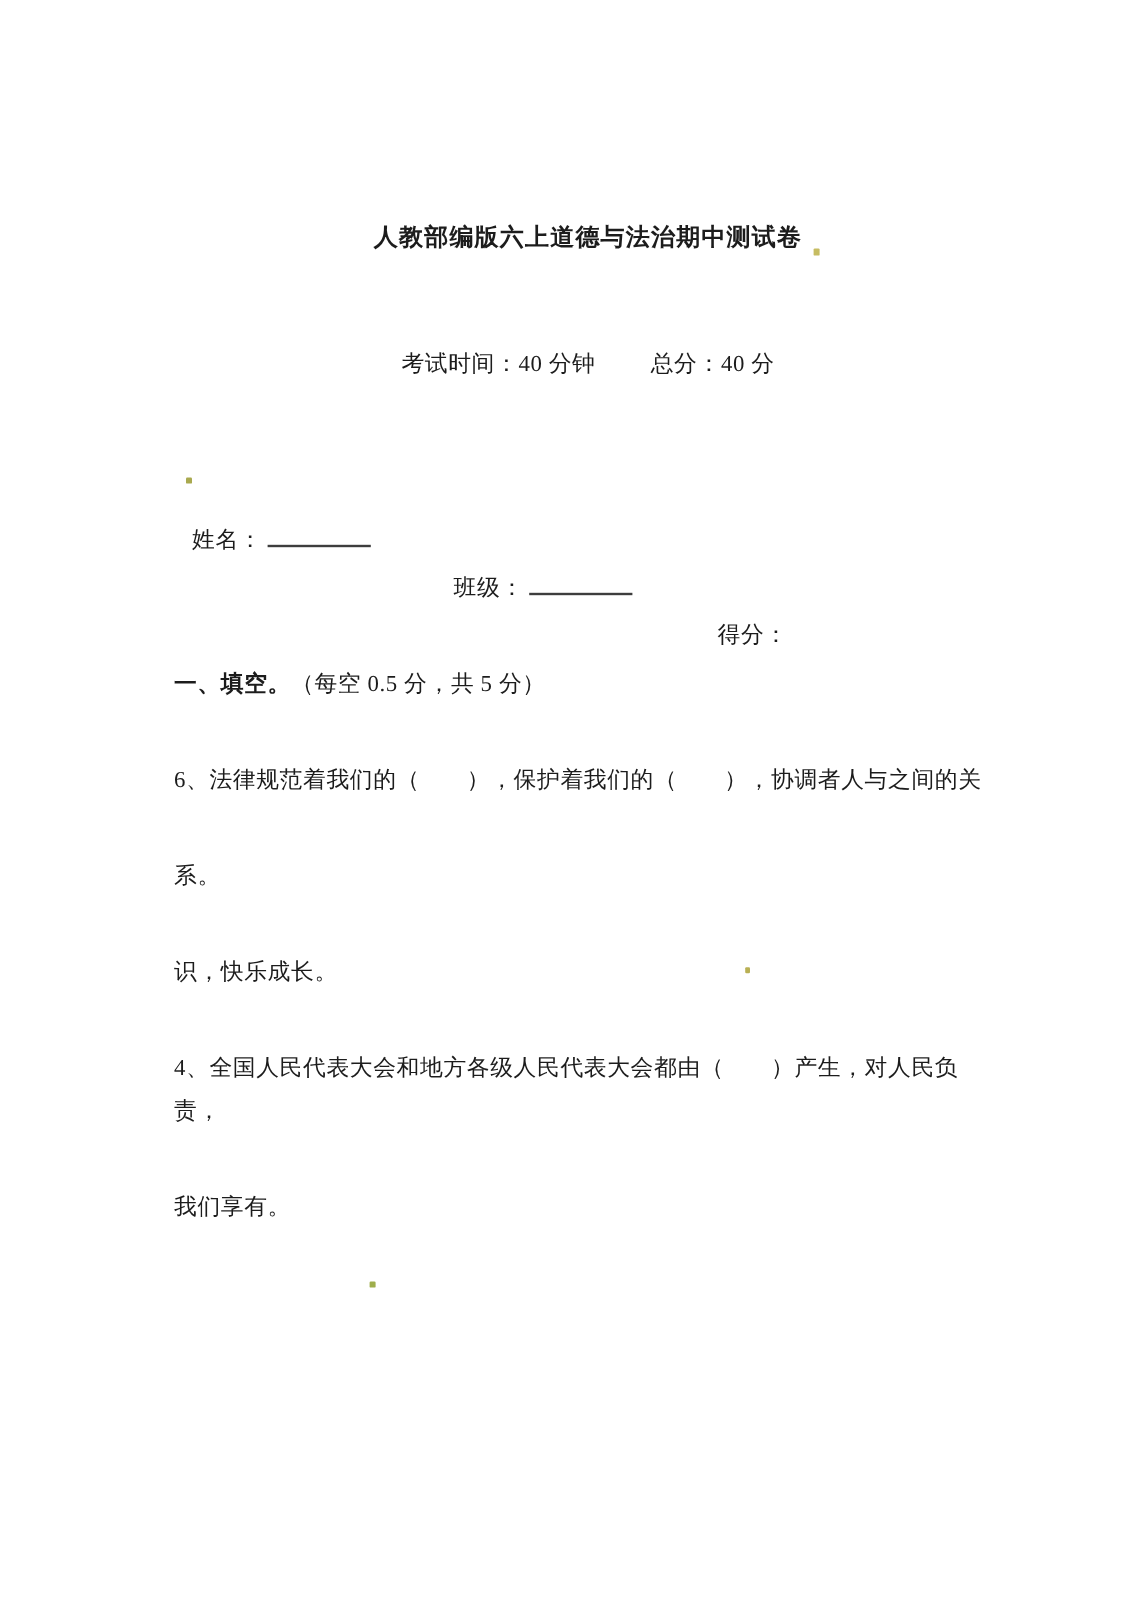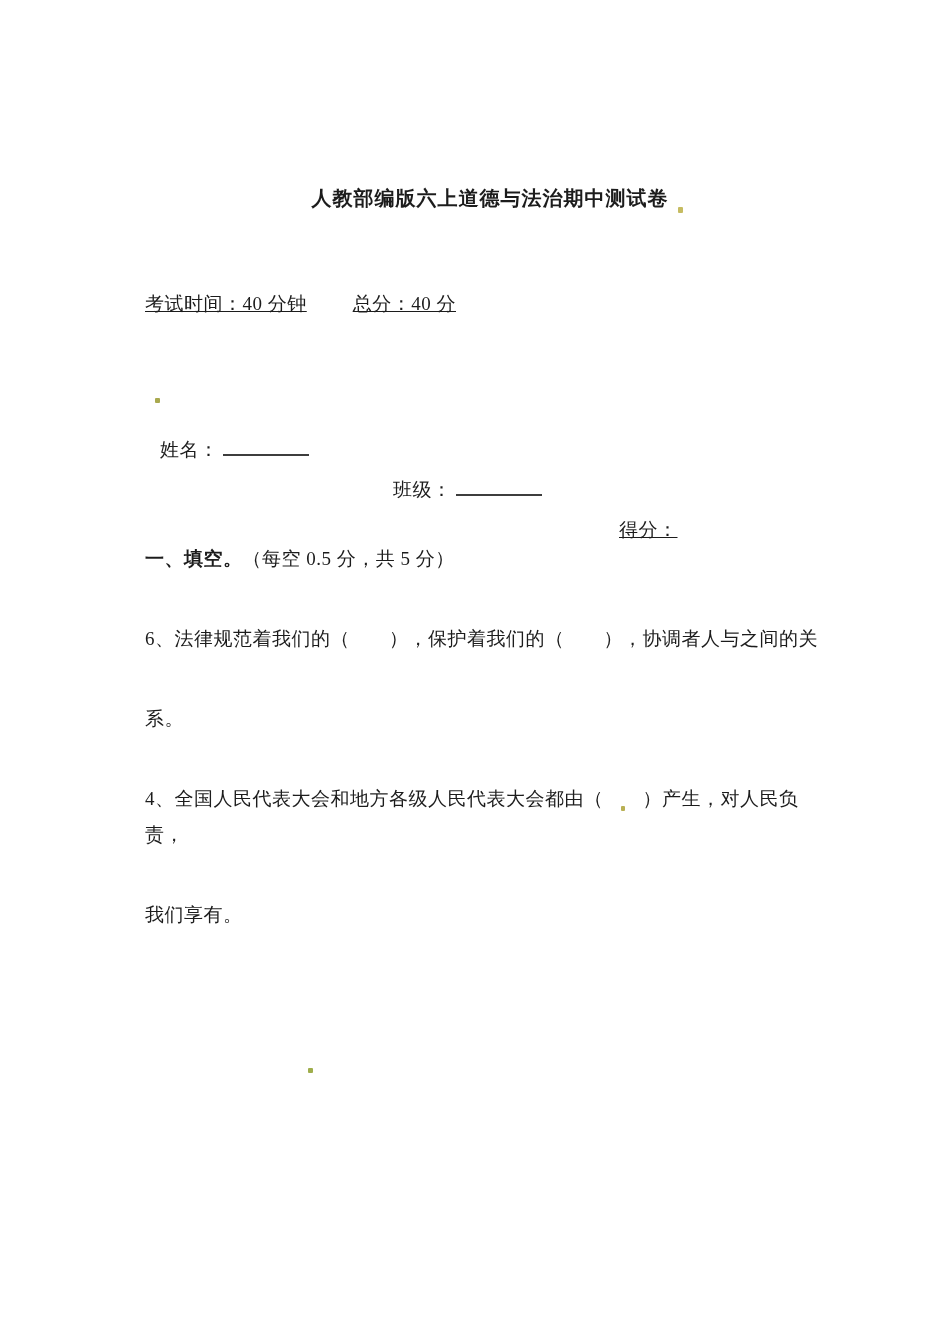--- a/index.html
+++ b/index.html
@@ -21,42 +21,41 @@
     white-space:pre-wrap;
   }
   .title-line{
     text-align:center;
     font-weight:700;
     font-size:20px;
     line-height:40px;
     letter-spacing:1px;
   }
   .meta-line{
-    text-align:left;
+    text-align:center;
     line-height:40px;
-    text-decoration:underline;
   }
   .meta-gap{display:inline-block;width:46px;}
   .student-line{
     position:relative;
     height:40px;
     line-height:40px;
   }
   .sf-name{position:absolute;left:15px;}
-  .sf-class{position:absolute;left:248px;}
-  .sf-score{position:absolute;left:474px;text-decoration:underline;}
+  .sf-class{position:absolute;left:233px;}
+  .sf-score{position:absolute;left:453px;}
   .blank{
     display:inline-block;
     width:86px;
     height:24px;
     border-bottom:2px solid #3d3d3d;
     vertical-align:baseline;
     margin-left:4px;
   }
-  .sec-heading{font-weight:400;}
+  .sec-heading{font-weight:400;margin-top:12px;}
   .sec-heading .hb{font-weight:700;}
   .s1 .sec-heading{line-height:37px;}
   .s1 .line{line-height:36px;}
   .dot{
     position:absolute;
     border-radius:1px;
     background:#b9b054;
   }
   .dot-score{left:678px;top:207px;width:5px;height:6px;background:#c6bc62;}
   .dot-shi{left:155px;top:398px;width:5px;height:5px;background:#a9a94f;}
@@ -76,20 +75,21 @@
     <div class="student-line">
       <span class="sf-name"><span>姓名：</span><span class="blank"></span></span>
       <span class="sf-class"><span>班级：</span><span class="blank"></span></span>
       <span class="sf-score"><span>得分：</span></span>
     </div>
 
     <div class="s1">
       <div class="sec-heading"><span class="hb">一、填空。</span><span>（每空 0.5 分，共 5 分）</span></div>
       <div class="line">6、法律规范着我们的（　　），保护着我们的（　　），协调者人与之间的关</div>
       <div class="line">系。</div>
+      <div class="line">识，快乐成长。</div>
       <div class="line">4、全国人民代表大会和地方各级人民代表大会都由（　　）产生，对人民负责，</div>
       <div class="line">我们享有。</div>
     </div>
 
     
 
     
 
   </div>
 

